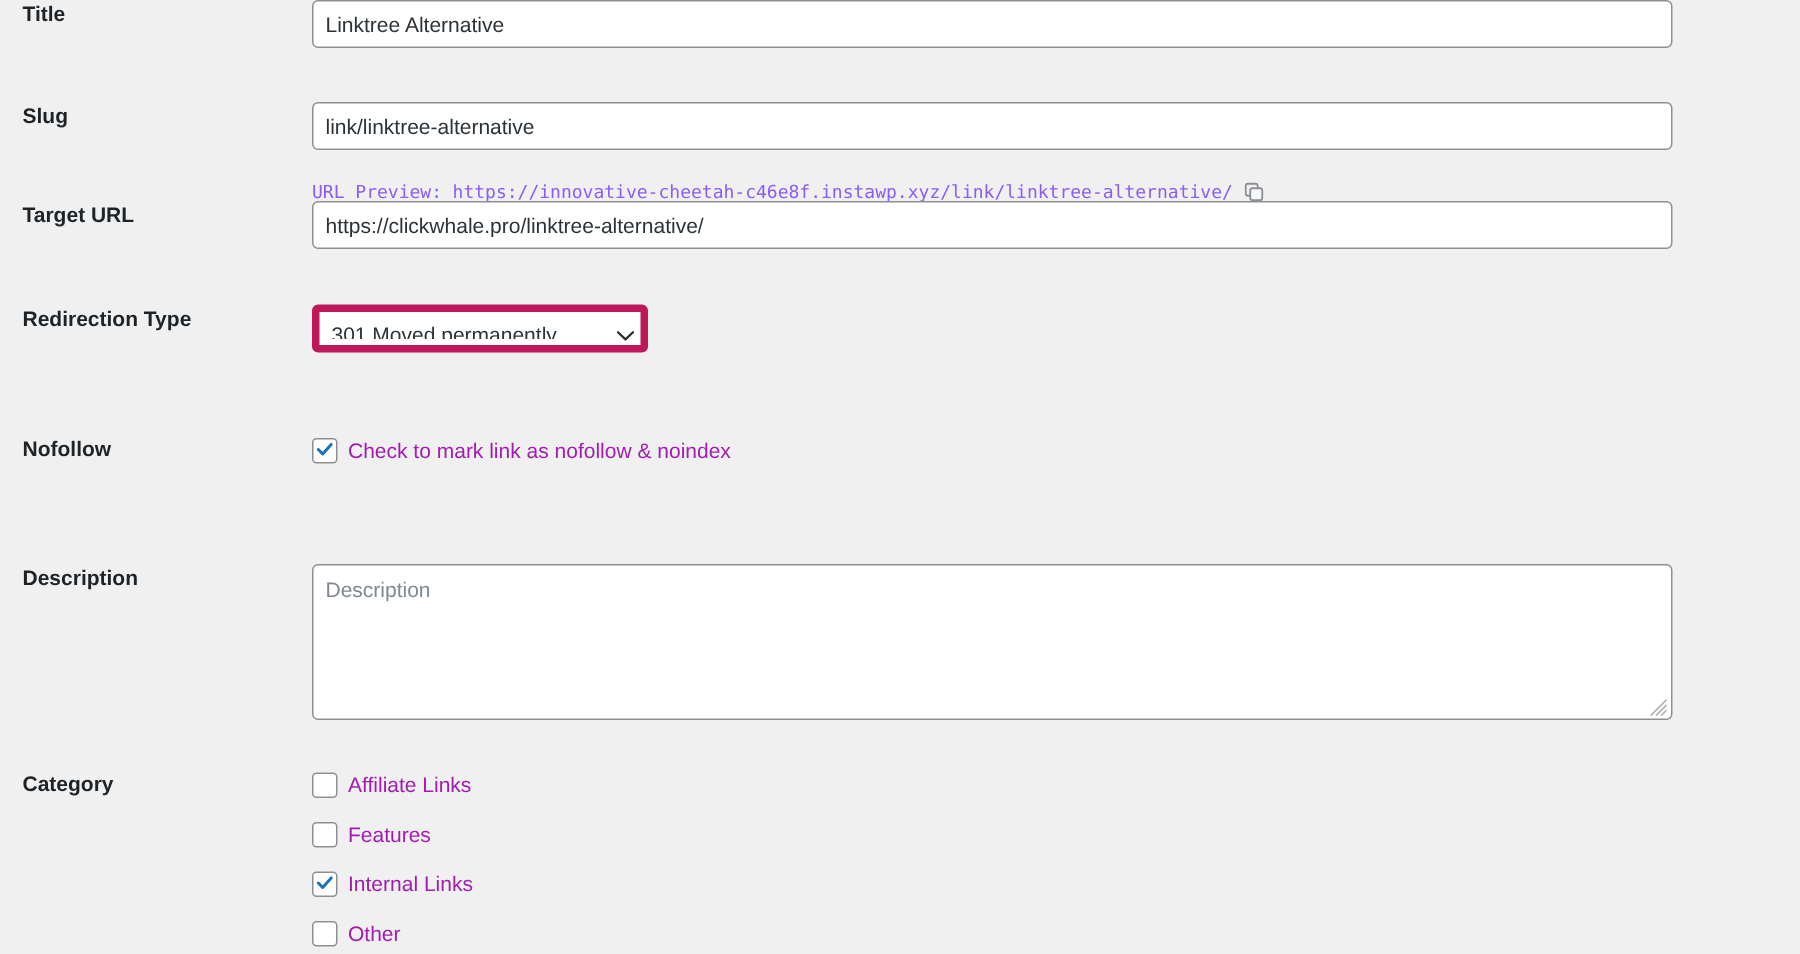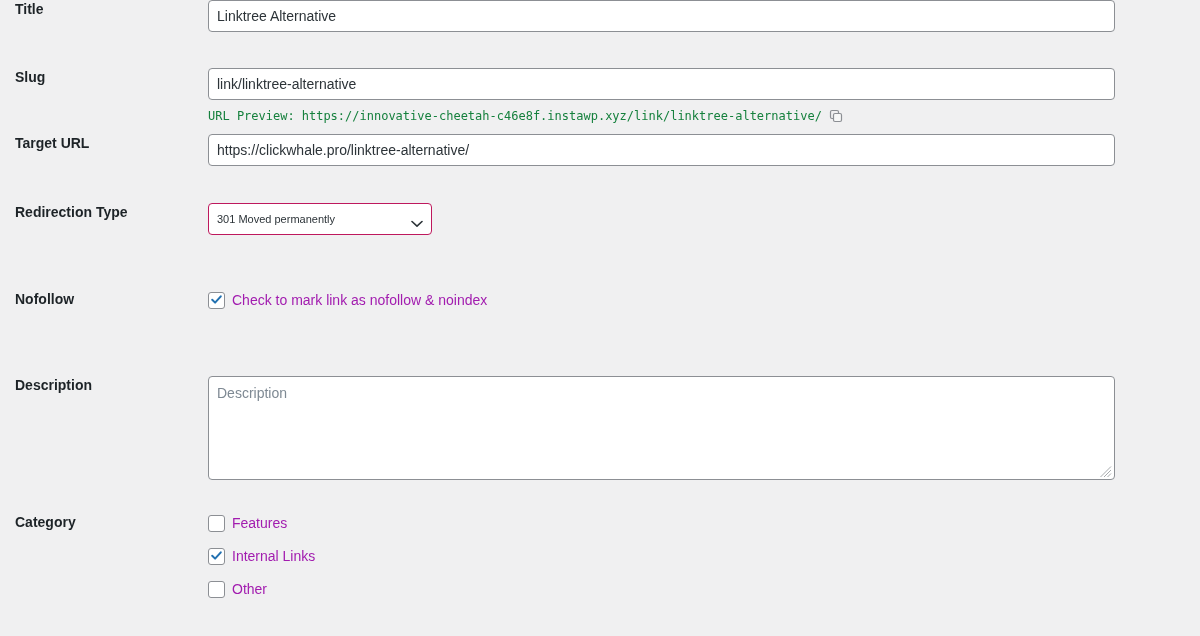--- a/index.html
+++ b/index.html
@@ -53,24 +53,24 @@
     border: 1px solid #8c8f94;
     border-radius: 4px;
     font-family: "Liberation Sans", sans-serif;
     font-size: 14px;
     color: #2c3338;
     line-height: 22px;
     box-shadow: 0 0 0 transparent;
     outline: none;
   }
   .url-preview {
-    margin-top: 9px;
+    margin-top: 21px;
     font-family: "DejaVu Sans Mono", monospace;
     font-size: 12px;
-    color: #15803d;
+    color: #8b5cf6;
     display: flex;
     align-items: center;
     gap: 7px;
     white-space: nowrap;
   }
   .copy-icon {
     display: inline-flex;
     width: 14px;
     height: 14px;
     flex: 0 0 14px;
@@ -79,24 +79,24 @@
   .select-wrap {
     position: relative;
     display: inline-block;
   }
   .sel-input {
     box-sizing: border-box;
     width: 224px;
     height: 32px;
     padding: 4px 28px 4px 8px;
     background: #ffffff;
-    border: 1px solid #be185d;
-    border-radius: 4px;
-    font-family: "Liberation Sans", sans-serif;
-    font-size: 11px;
+    border: 5px solid #be185d;
+    border-radius: 4px;
+    font-family: "Liberation Sans", sans-serif;
+    font-size: 14px;
     color: #2c3338;
     line-height: 22px;
     appearance: none;
     -webkit-appearance: none;
     outline: none;
   }
   .chev {
     position: absolute;
     right: 9px;
     top: 12px;
@@ -256,20 +256,24 @@
         </span>
       </div>
     </div>
   </div>
 
   <div class="row" style="top:513px;">
     <div class="label">Category</div>
     <div class="field">
       <div class="cat-list">
 
+        <label class="cb-line">
+          <span class="cb"></span>
+          <span class="cb-label">Affiliate Links</span>
+        </label>
 
         <label class="cb-line">
           <span class="cb"></span>
           <span class="cb-label">Features</span>
         </label>
 
         <label class="cb-line">
           <span class="cb">
             <span class="tick">
               <svg width="13" height="13" viewBox="0 0 13 13" aria-hidden="true">

